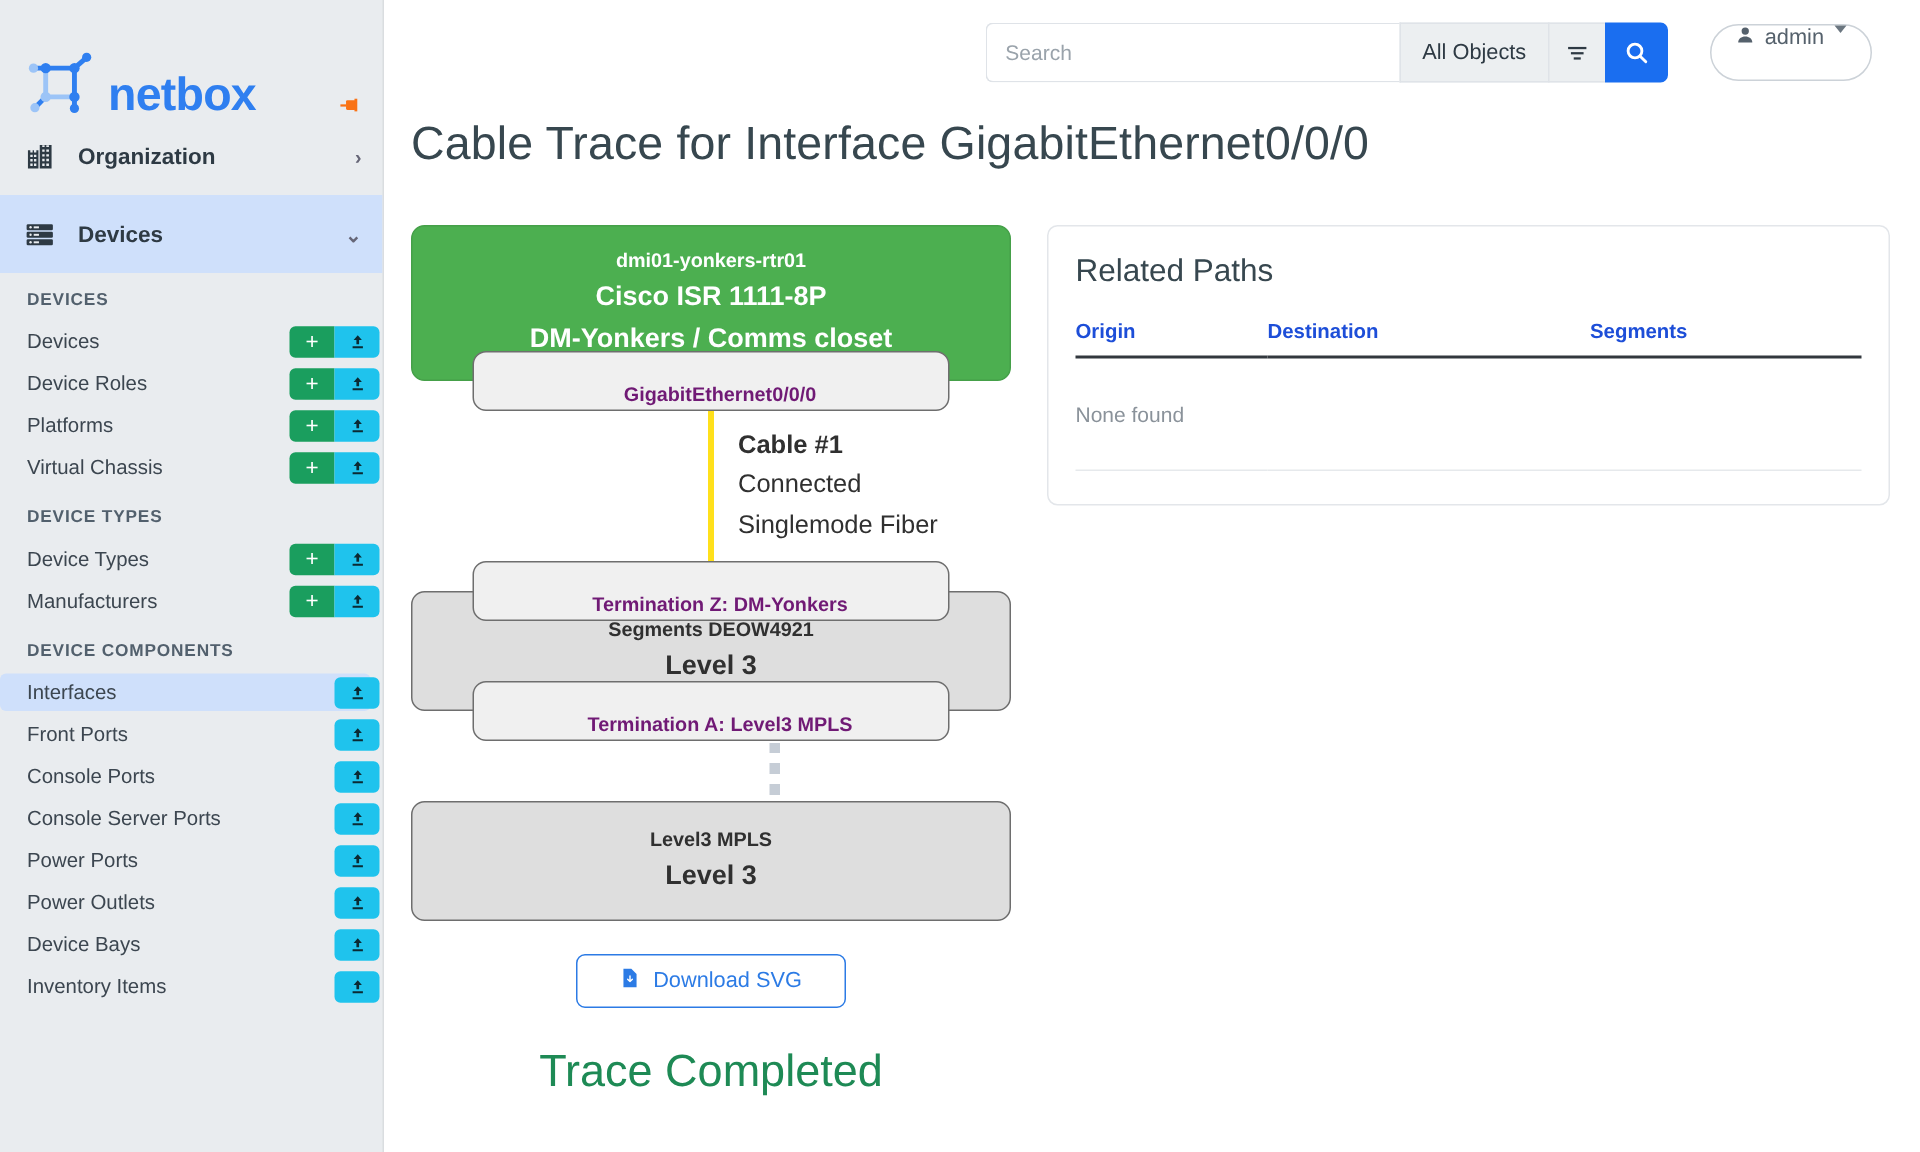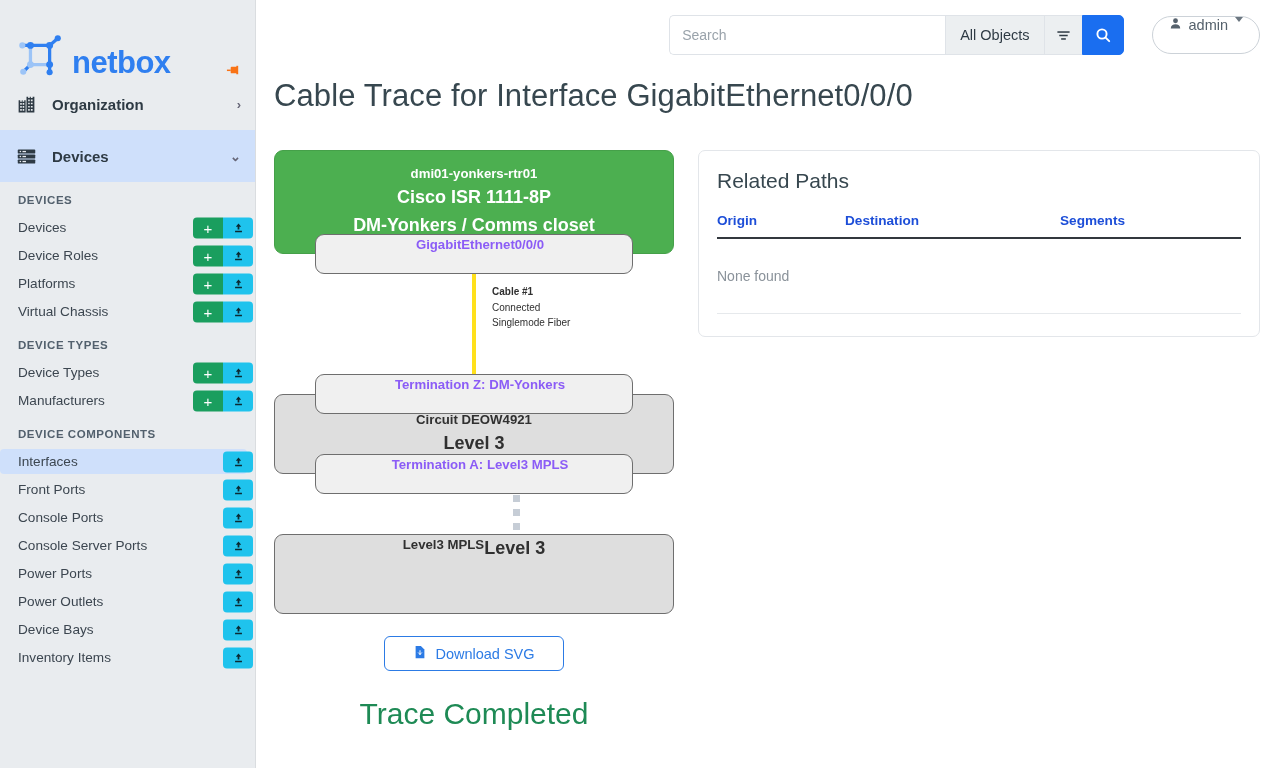--- a/index.html
+++ b/index.html
@@ -72,21 +72,21 @@
   }
   .mini-btn.add { background: #1a9e5e; border-radius: 4px 0 0 4px; font-size: 15px; line-height: 1; }
   .mini-btn.imp { background: #1fc3ed; border-radius: 0 4px 4px 0; }
   .mini-btn.imp.solo { border-radius: 4px; }
 
   
   .main { flex: 1; height: 768px; overflow: hidden; background: #fff; position: relative; }
 
   .topbar {
     height: 70px; display: flex; align-items: center;
-    padding: 0 20px; background: #fff;
+    padding: 0 32px; background: #fff;
   }
   .searchwrap {
     margin-left: auto; display: flex; align-items: stretch;
     height: 40px;
   }
   .search-input {
     width: 276px; height: 40px;
     border: 1px solid #dfe3e8; border-right: none;
     border-radius: 5px 0 0 5px;
     padding: 0 12px; font-size: 14px; color: #37474f;
@@ -138,48 +138,48 @@
   }
   .node .t1 { font-size: 13.2px; font-weight: 700; line-height: 1.55; }
   .node .t2 { font-size: 18px; font-weight: 700; line-height: 1.55; }
 
   .node-device {
     background: #4caf50; color: #fff; height: 104px;
     display: flex; flex-direction: column; justify-content: center;
     border-color: #45a049;
   }
   .node-term {
-    background: #f0f0f0; color: #8b5cf6;
+    background: #f0f0f0; color: #701a75;
     width: 318px; height: 40px; margin: 0 auto;
-    display: flex; align-items: flex-start; justify-content: center;
+    display: flex; align-items: flex-end; justify-content: center;
     position: relative; z-index: 3; padding-left: 12px;
   }
   .node-iface { margin-top: -20px; }
   .node-circuit {
     background: #dedede; color: #303030; height: 80px;
     display: flex; flex-direction: column; justify-content: center;
     margin-top: -20px; position: relative; z-index: 1;
   }
   .node-termA { margin-top: -20px; }
   .node-provider {
     background: #dedede; color: #303030; height: 80px;
-    display: flex; flex-direction: row; justify-content: center;
+    display: flex; flex-direction: column; justify-content: center;
     margin-top: 40px;
   }
 
   .cable-seg {
     height: 100px; position: relative;
   }
   .cable-line {
     position: absolute; left: 200px; top: 0; width: 4px; height: 100px;
     background: #ffe01b; transform: translateX(-2px);
   }
   .cable-info {
     position: absolute; left: 218px; top: 10px;
-    font-size: 10px; line-height: 1.55; text-align: left; color: #303030;
+    font-size: 17px; line-height: 1.55; text-align: left; color: #303030;
   }
   .cable-info .ttl { font-weight: 700; }
 
   .dash-seg {
     position: absolute; left: 200px; width: 7px; height: 40px;
     transform: translateX(-3px);
     background-image: repeating-linear-gradient(
       to bottom, #c6cdd6 0 7px, transparent 7px 14px);
   }
 
@@ -492,21 +492,21 @@
             <div>Connected</div>
             <div>Singlemode Fiber</div>
           </div>
         </div>
 
         <div class="node node-term">
           <span class="t1">Termination Z: DM-Yonkers</span>
         </div>
 
         <div class="node node-circuit">
-          <div class="t1">Circuit DEOW4921</div>
+          <div class="t1">Segments DEOW4921</div>
           <div class="t2">Level 3</div>
         </div>
 
         <div class="node node-term node-termA">
           <span class="t1">Termination A: Level3 MPLS</span>
           <span class="dash-seg" style="top:40px;"></span>
         </div>
 
         <div class="node node-provider">
           <div class="t1">Level3 MPLS</div>

